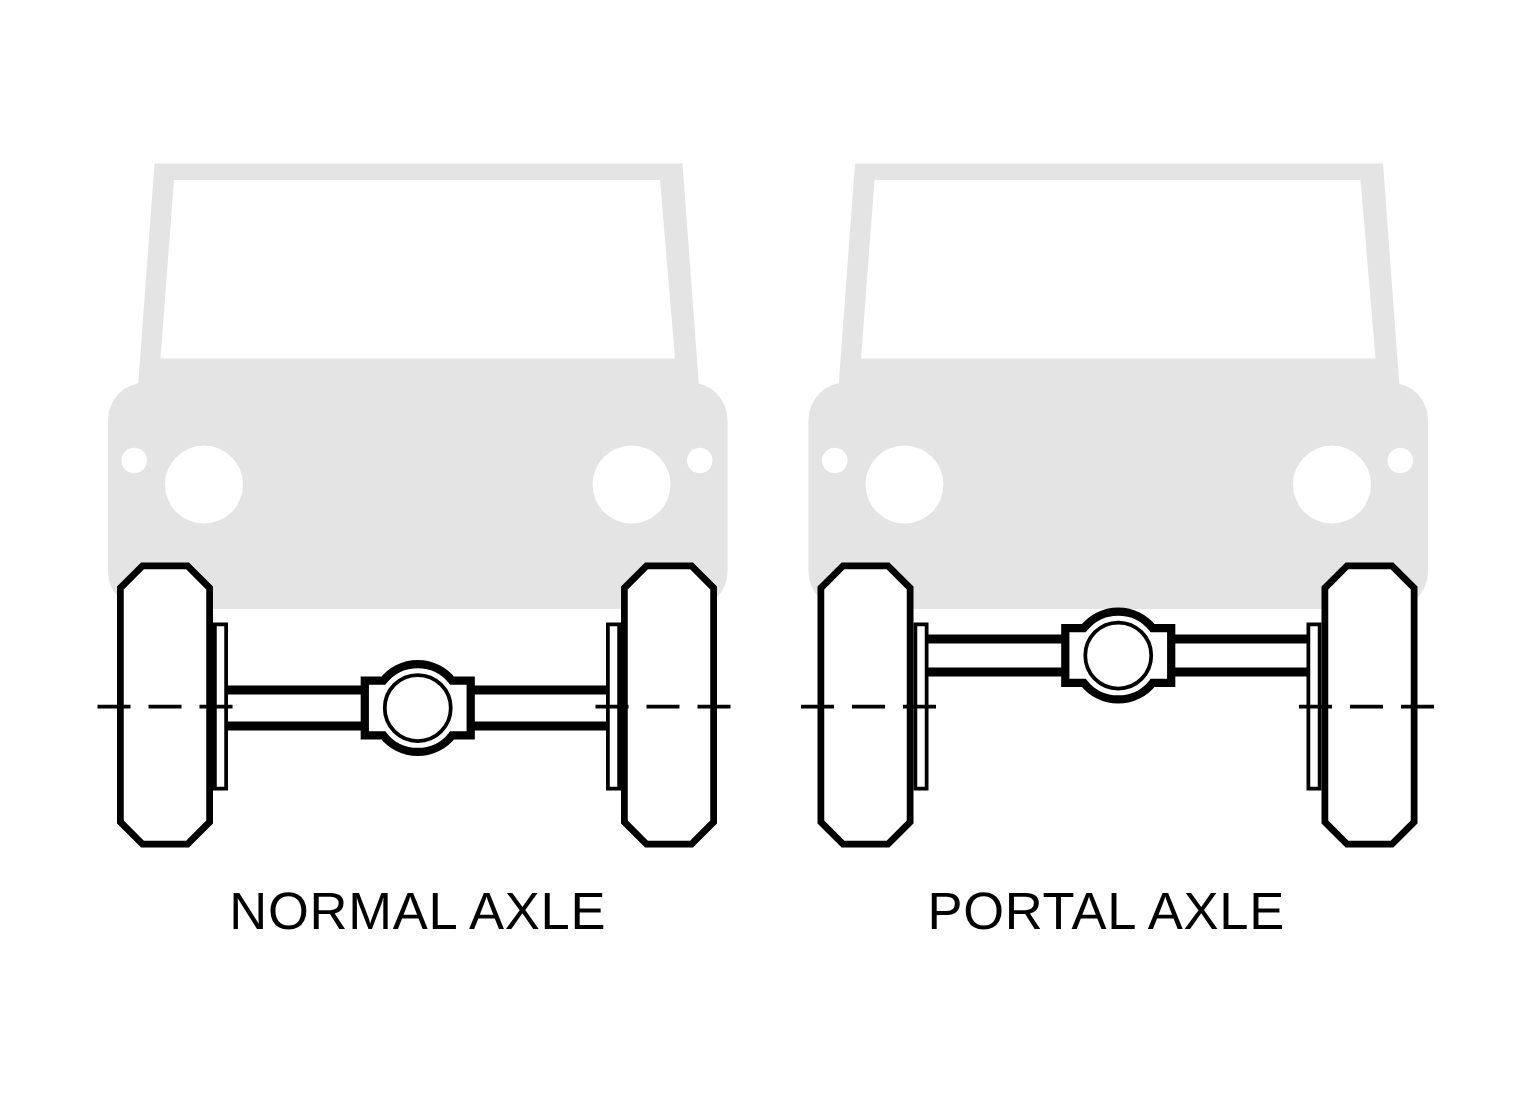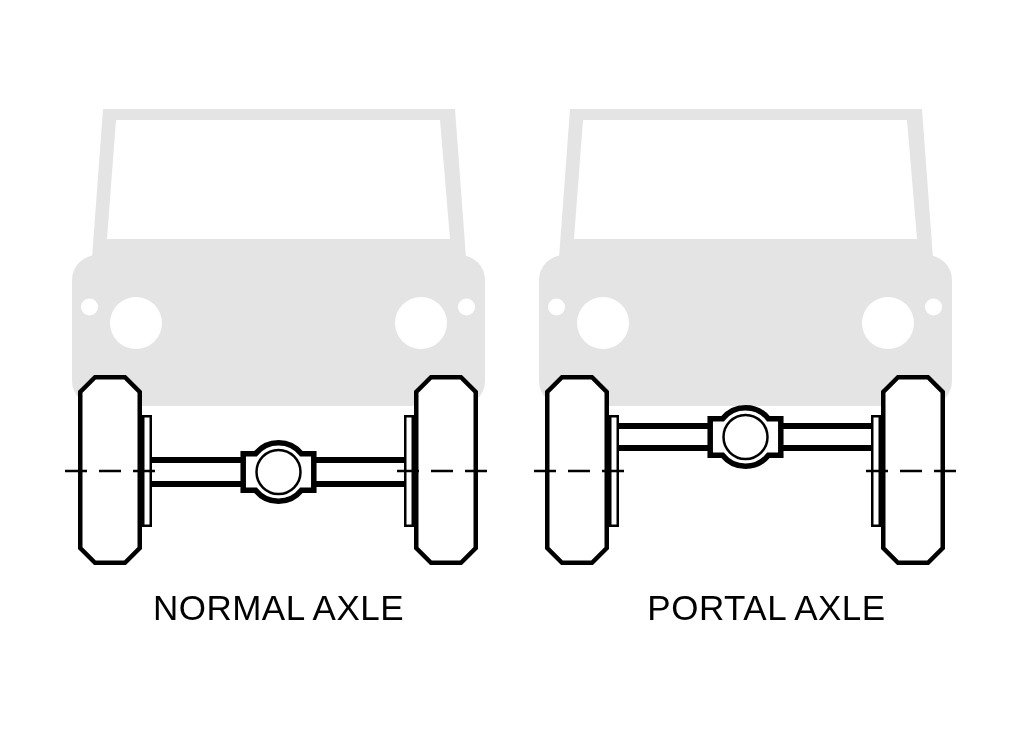--- a/index.html
+++ b/index.html
@@ -28,21 +28,21 @@
     top: 588px;
     text-align: center;
     font-size: 35px;
     font-weight: 400;
     letter-spacing: 0.5px;
     color: #000000;
     white-space: nowrap;
     user-select: none;
   }
   .axle-label.left  { left: 72px;  }
-  .axle-label.right { left: 560px; text-align: center; }
+  .axle-label.right { left: 531px; text-align: center; }
 </style>
 </head>
 <body>
 
 <div class="canvas">
 
   <svg class="diagram-svg" viewBox="0 0 1024 731">
     <defs>
 
       <g id="veh-body">

